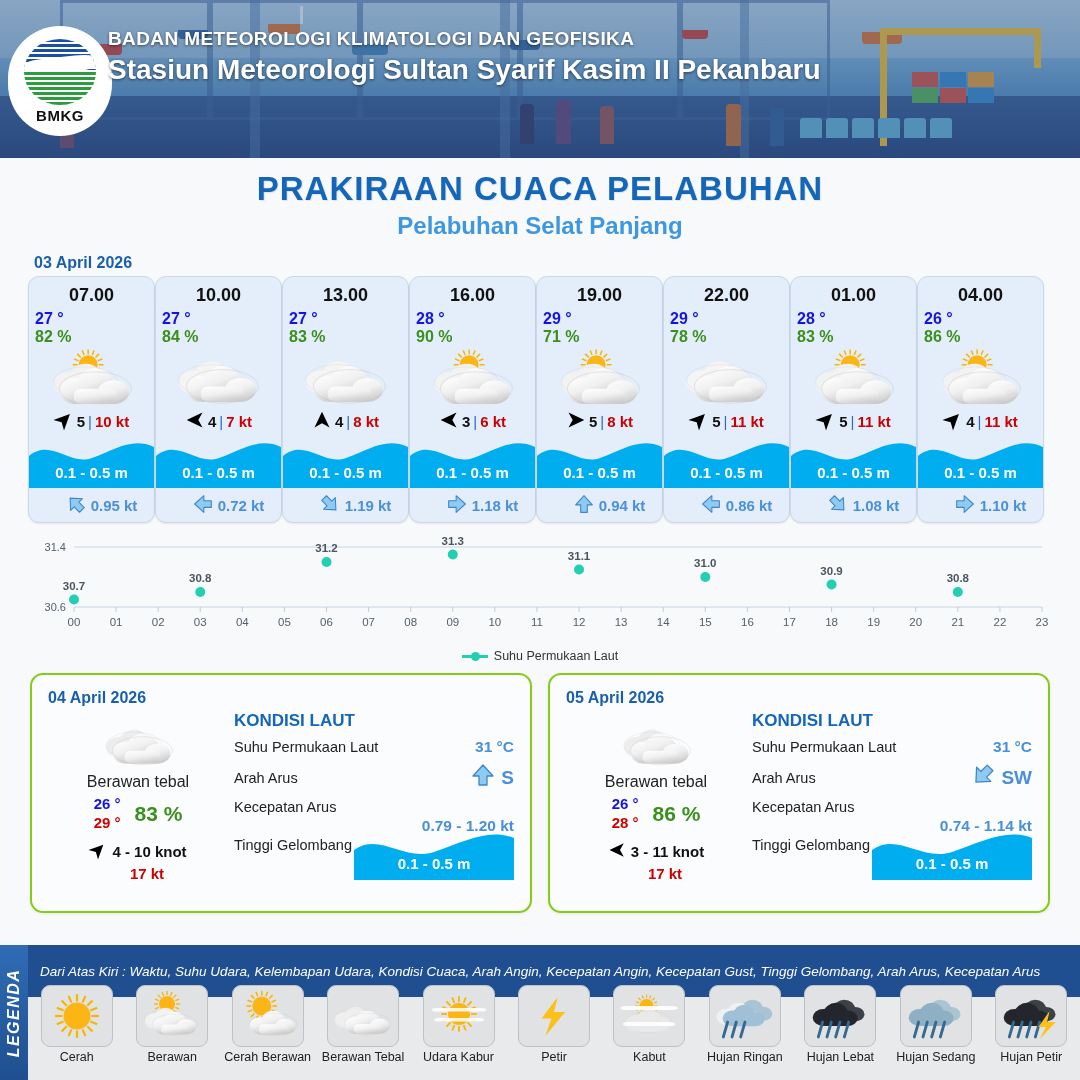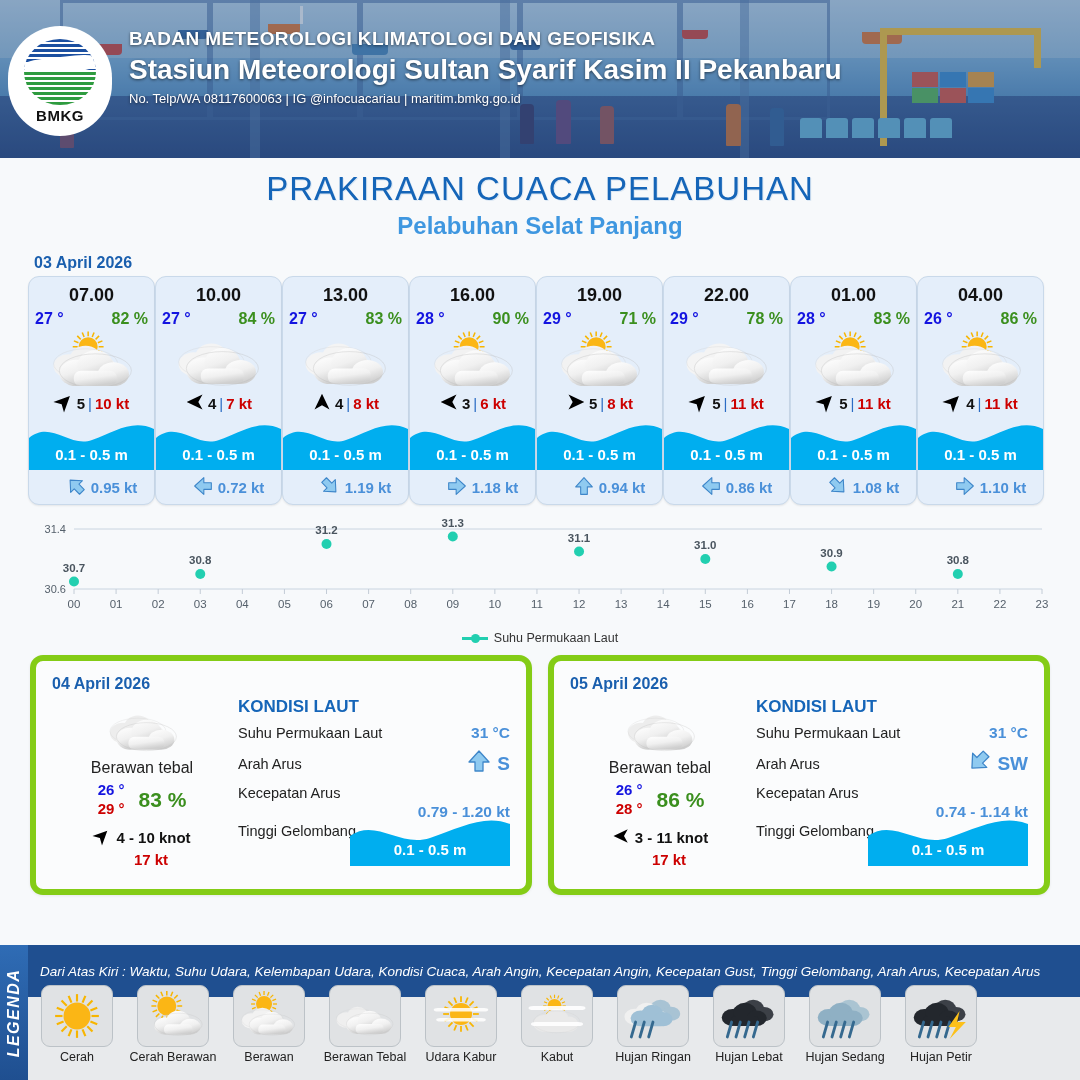--- a/index.html
+++ b/index.html
@@ -40,46 +40,46 @@
      background:#fff; display:block; }
   .logo-top { position:absolute; left:0; top:0; width:72px; height:31px;
      background:repeating-linear-gradient(180deg,#1b4fa0 0 3px,#ffffff 3px 5px); }
   .logo-bot { position:absolute; left:0; top:33px; width:72px; height:33px;
      background:repeating-linear-gradient(180deg,#2e9b3f 0 3px,#ffffff 3px 5px); }
   .logo-cut { position:absolute; left:-6px; top:18px; width:84px; height:16px;
      background:#fff; border-radius:50%/80%; transform:rotate(-6deg); }
   .logo-text { font-size:15px; font-weight:bold; color:#111; letter-spacing:.5px; margin-top:2px;}
 
   .hdr-text { position:absolute; left:108px; top:28px; z-index:6; color:#fff;
-     text-shadow:0 1px 3px rgba(0,0,0,.55);margin-left:21px; }
+     text-shadow:0 1px 3px rgba(0,0,0,.55); }
   .h-l1 { font-size:19px; font-weight:bold; letter-spacing:.4px; }
   .h-l2 { font-size:28px; font-weight:bold; margin-top:4px; letter-spacing:0px; }
   .h-l3 { font-size:17px; margin-top:5px; font-weight:400;}
   .h-l4 { font-size:13px; margin-top:5px; font-weight:400;}
 
   
   .title-zone { text-align:center; padding-top:12px; }
-  .t-main { font-size:33px; font-weight:normal; color:#1565b8; letter-spacing:1px;
+  .t-main { font-size:33px; font-weight:bold; color:#1565b8; letter-spacing:1px;
      text-shadow:1px 1px 0 #dbe7f3; }
   .t-sub  { font-size:24px; font-weight:bold; color:#3f97e0; margin-top:4px; }
   .t-range { margin-top:8px; font-size:15.5px; color:#111; }
   .t-range .lbl { font-weight:bold; }
   .t-range .gap { display:inline-block; width:56px; }
 
   
   .date-row { padding:14px 0 4px 34px; font-size:16px; font-weight:bold; color:#1a5fae; }
 
   
   .cards { display:flex; padding:0 28px; }
   .card {
     width:127px; background:#e4eefa; border:1px solid #c9d9ea; border-radius:11px;
     overflow:hidden; position:relative; box-shadow:0 1px 2px rgba(0,0,0,.08);
   }
   .c-time { text-align:center; font-size:18px; font-weight:bold; color:#111; padding-top:8px; }
-  .c-th { display:flex; justify-content:space-between; align-items:baseline; padding:4px 6px 0; }
+  .c-th { display:flex; justify-content:center; align-items:baseline; padding:4px 6px 0;flex-direction:column; }
   .c-temp { font-size:16px; font-weight:bold; color:#1414e0; }
   .c-hum  { font-size:16px; font-weight:bold; color:#3b8f1e; }
   .c-icon { height:60px; display:flex; align-items:center; justify-content:center; }
   .c-wind { display:flex; align-items:center; justify-content:center; gap:3px;
     height:30px; font-size:15px; font-weight:bold; }
   .c-wind .num { color:#111; }
   .c-wind .bar { color:#2b6cc4; font-weight:normal; }
   .c-wind .gust { color:#cc0000; }
   .wave-band { position:relative; height:52px; }
   .wave-svg { position:absolute; left:0; top:0; }
@@ -92,21 +92,21 @@
   .chart-wrap { margin:12px 22px 0 22px; height:110px; position:relative; }
   .legend-line { text-align:center; font-size:12.5px; color:#333; margin-top:4px;
      display:flex; align-items:center; justify-content:center; gap:6px; }
   .lg-mark { display:inline-block; width:26px; height:3px; background:#22cfb0; position:relative;}
   .lg-mark:after{ content:''; position:absolute; left:9px; top:-3px; width:9px;height:9px;
      border-radius:50%; background:#22cfb0;}
 
   
   .days { display:flex; gap:16px; padding:10px 30px 0; }
   .day {
-    flex:1; background:#fbfcfd; border:6px solid #84cc16; border-radius:13px;
+    flex:1; background:#fbfcfd; border:2px solid #84cc16; border-radius:13px;
     padding:14px 16px 12px; position:relative; height:240px;
     box-shadow:0 1px 3px rgba(0,0,0,.07);
   }
   .d-date { font-size:16px; font-weight:bold; color:#1a5fae; }
   .d-body { display:flex; margin-top:4px; }
   .d-left { width:180px; }
   .d-icon { height:62px; display:flex; align-items:center; justify-content:center; }
   .d-cond { font-size:16px; color:#222; text-align:center; }
   .d-tr { display:flex; align-items:center; justify-content:center; gap:14px; margin-top:4px;}
   .d-temps { font-size:15px; font-weight:bold; line-height:1.25;}
@@ -205,21 +205,20 @@
       <span class="logo-top"></span>
       <span class="logo-cut"></span>
       <span class="logo-bot"></span>
     </span>
     <span class="logo-text">BMKG</span>
   </div>
 
   <div class="hdr-text">
     <div class="h-l1">BADAN METEOROLOGI KLIMATOLOGI DAN GEOFISIKA</div>
     <div class="h-l2">Stasiun Meteorologi Sultan Syarif Kasim II Pekanbaru</div>
-    <div class="h-l4">No. Telp/WA 08117600063 | IG @infocuacariau | maritim.bmkg.go.id</div>
   </div>
 </div>
 
 <div class="title-zone">
   <div class="t-main">PRAKIRAAN CUACA PELABUHAN</div>
   <div class="t-sub">Pelabuhan Selat Panjang</div>
 </div>
 
 <div class="date-row">03 April 2026</div>
 
@@ -995,20 +994,65 @@
       <div class="lg-item">
         <div class="lg-box">
           <svg width="62" height="50" viewBox="0 0 62 50">
     <defs>
               <linearGradient id="gc" x1="0" y1="0" x2="0.4" y2="1">
       <stop offset="0%" stop-color="#ffffff"></stop>
                 <stop offset="55%" stop-color="#f0f0f0"></stop>
                 <stop offset="100%" stop-color="#cfcfcf"></stop>
     </linearGradient>
             </defs>
+            <circle cx="26.04" cy="13" r="8" fill="#fbb615"></circle>
+            <line x1="35.04" y1="13" x2="39" y2="13" stroke="#f7b500" stroke-width="1.28"></line>
+            <line x1="34.35491579260158" y1="16.44415089128581" x2="38.013478741346276" y2="17.959577283451566" stroke="#f7b500" stroke-width="1.28"></line>
+            <line x1="32.40396103067893" y1="19.36396103067893" x2="35.204103884177655" y2="22.164103884177656" stroke="#f7b500" stroke-width="1.28"></line>
+            <line x1="29.484150891285807" y1="21.31491579260158" x2="30.999577283451565" y2="24.973478741346277" stroke="#f7b500" stroke-width="1.28"></line>
+            <line x1="26.04" y1="22" x2="26.04" y2="25.96" stroke="#f7b500" stroke-width="1.28"></line>
+            <line x1="22.59584910871419" y1="21.31491579260158" x2="21.080422716548437" y2="24.973478741346277" stroke="#f7b500" stroke-width="1.28"></line>
+            <line x1="19.67603896932107" y1="19.36396103067893" x2="16.875896115822343" y2="22.164103884177656" stroke="#f7b500" stroke-width="1.28"></line>
+            <line x1="17.725084207398417" y1="16.44415089128581" x2="14.066521258653722" y2="17.959577283451566" stroke="#f7b500" stroke-width="1.28"></line>
+            <line x1="17.04" y1="13.000000000000002" x2="13.079999999999998" y2="13.000000000000002" stroke="#f7b500" stroke-width="1.28"></line>
+            <line x1="17.725084207398417" y1="9.555849108714193" x2="14.06652125865372" y2="8.040422716548438" stroke="#f7b500" stroke-width="1.28"></line>
+            <line x1="19.67603896932107" y1="6.636038969321072" x2="16.875896115822343" y2="3.8358961158223437" stroke="#f7b500" stroke-width="1.28"></line>
+            <line x1="22.595849108714187" y1="4.685084207398422" x2="21.080422716548426" y2="1.0265212586537267" stroke="#f7b500" stroke-width="1.28"></line>
+            <line x1="26.04" y1="4" x2="26.039999999999996" y2="0.03999999999999915" stroke="#f7b500" stroke-width="1.28"></line>
+            <line x1="29.484150891285807" y1="4.68508420739842" x2="30.999577283451565" y2="1.026521258653725" stroke="#f7b500" stroke-width="1.28"></line>
+            <line x1="32.40396103067893" y1="6.636038969321071" x2="35.204103884177655" y2="3.835896115822342" stroke="#f7b500" stroke-width="1.28"></line>
+            <line x1="34.354915792601574" y1="9.555849108714186" x2="38.013478741346276" y2="8.040422716548427" stroke="#f7b500" stroke-width="1.28"></line>
+            <g transform="translate(3.7199999999999998,16) scale(0.6888888888888889)">
+    <ellipse cx="14" cy="20" rx="14" ry="11" fill="#f2f2f2"></ellipse>
+    <ellipse cx="30" cy="14" rx="15" ry="13" fill="#f2f2f2"></ellipse>
+    <ellipse cx="45" cy="21" rx="13" ry="10" fill="#f2f2f2"></ellipse>
+    <rect x="12" y="18" width="36" height="13" rx="6" fill="#f2f2f2"></rect>
+    <ellipse cx="30" cy="18" rx="30" ry="14" fill="none" stroke="#ccc" stroke-width="0.8" opacity=".35"></ellipse>
+  </g>
+            <g transform="translate(11.16,20) scale(0.7560975609756098)">
+    <ellipse cx="14" cy="20" rx="14" ry="11" fill="url(#gc)"></ellipse>
+    <ellipse cx="30" cy="14" rx="15" ry="13" fill="url(#gc)"></ellipse>
+    <ellipse cx="45" cy="21" rx="13" ry="10" fill="url(#gc)"></ellipse>
+    <rect x="12" y="18" width="36" height="13" rx="6" fill="url(#gc)"></rect>
+    <ellipse cx="30" cy="18" rx="30" ry="14" fill="none" stroke="#bbb" stroke-width="0.8" opacity=".35"></ellipse>
+  </g>
+          </svg>
+        </div>
+    <div class="lg-cap">Berawan</div>
+      </div>
+      <div class="lg-item">
+        <div class="lg-box">
+          <svg width="62" height="50" viewBox="0 0 62 50">
+    <defs>
+              <linearGradient id="gc" x1="0" y1="0" x2="0.4" y2="1">
+      <stop offset="0%" stop-color="#ffffff"></stop>
+                <stop offset="55%" stop-color="#f0f0f0"></stop>
+                <stop offset="100%" stop-color="#cfcfcf"></stop>
+    </linearGradient>
+            </defs>
             <circle cx="24.8" cy="15" r="9.5" fill="#fbb615"></circle>
             <line x1="35.3" y1="15" x2="40.19" y2="15" stroke="#f7b500" stroke-width="1.52"></line>
             <line x1="34.50073509136851" y1="19.018176039833442" x2="39.018506005348705" y2="20.88949802409873" stroke="#f7b500" stroke-width="1.52"></line>
             <line x1="32.22462120245875" y1="22.42462120245875" x2="35.682373362460964" y2="25.882373362460967" stroke="#f7b500" stroke-width="1.52"></line>
             <line x1="28.818176039833446" y1="24.70073509136851" x2="30.689498024098732" y2="29.218506005348704" stroke="#f7b500" stroke-width="1.52"></line>
             <line x1="24.8" y1="25.5" x2="24.8" y2="30.39" stroke="#f7b500" stroke-width="1.52"></line>
             <line x1="20.78182396016656" y1="24.70073509136851" x2="18.91050197590127" y2="29.218506005348704" stroke="#f7b500" stroke-width="1.52"></line>
             <line x1="17.375378797541252" y1="22.42462120245875" x2="13.917626637539035" y2="25.882373362460967" stroke="#f7b500" stroke-width="1.52"></line>
             <line x1="15.09926490863149" y1="19.018176039833442" x2="10.581493994651296" y2="20.889498024098735" stroke="#f7b500" stroke-width="1.52"></line>
             <line x1="14.3" y1="15.000000000000002" x2="9.41" y2="15.000000000000002" stroke="#f7b500" stroke-width="1.52"></line>
@@ -1033,65 +1077,20 @@
       <div class="lg-item">
         <div class="lg-box">
           <svg width="62" height="50" viewBox="0 0 62 50">
     <defs>
               <linearGradient id="gc" x1="0" y1="0" x2="0.4" y2="1">
       <stop offset="0%" stop-color="#ffffff"></stop>
                 <stop offset="55%" stop-color="#f0f0f0"></stop>
                 <stop offset="100%" stop-color="#cfcfcf"></stop>
     </linearGradient>
             </defs>
-            <circle cx="26.04" cy="13" r="8" fill="#fbb615"></circle>
-            <line x1="35.04" y1="13" x2="39" y2="13" stroke="#f7b500" stroke-width="1.28"></line>
-            <line x1="34.35491579260158" y1="16.44415089128581" x2="38.013478741346276" y2="17.959577283451566" stroke="#f7b500" stroke-width="1.28"></line>
-            <line x1="32.40396103067893" y1="19.36396103067893" x2="35.204103884177655" y2="22.164103884177656" stroke="#f7b500" stroke-width="1.28"></line>
-            <line x1="29.484150891285807" y1="21.31491579260158" x2="30.999577283451565" y2="24.973478741346277" stroke="#f7b500" stroke-width="1.28"></line>
-            <line x1="26.04" y1="22" x2="26.04" y2="25.96" stroke="#f7b500" stroke-width="1.28"></line>
-            <line x1="22.59584910871419" y1="21.31491579260158" x2="21.080422716548437" y2="24.973478741346277" stroke="#f7b500" stroke-width="1.28"></line>
-            <line x1="19.67603896932107" y1="19.36396103067893" x2="16.875896115822343" y2="22.164103884177656" stroke="#f7b500" stroke-width="1.28"></line>
-            <line x1="17.725084207398417" y1="16.44415089128581" x2="14.066521258653722" y2="17.959577283451566" stroke="#f7b500" stroke-width="1.28"></line>
-            <line x1="17.04" y1="13.000000000000002" x2="13.079999999999998" y2="13.000000000000002" stroke="#f7b500" stroke-width="1.28"></line>
-            <line x1="17.725084207398417" y1="9.555849108714193" x2="14.06652125865372" y2="8.040422716548438" stroke="#f7b500" stroke-width="1.28"></line>
-            <line x1="19.67603896932107" y1="6.636038969321072" x2="16.875896115822343" y2="3.8358961158223437" stroke="#f7b500" stroke-width="1.28"></line>
-            <line x1="22.595849108714187" y1="4.685084207398422" x2="21.080422716548426" y2="1.0265212586537267" stroke="#f7b500" stroke-width="1.28"></line>
-            <line x1="26.04" y1="4" x2="26.039999999999996" y2="0.03999999999999915" stroke="#f7b500" stroke-width="1.28"></line>
-            <line x1="29.484150891285807" y1="4.68508420739842" x2="30.999577283451565" y2="1.026521258653725" stroke="#f7b500" stroke-width="1.28"></line>
-            <line x1="32.40396103067893" y1="6.636038969321071" x2="35.204103884177655" y2="3.835896115822342" stroke="#f7b500" stroke-width="1.28"></line>
-            <line x1="34.354915792601574" y1="9.555849108714186" x2="38.013478741346276" y2="8.040422716548427" stroke="#f7b500" stroke-width="1.28"></line>
-            <g transform="translate(3.7199999999999998,16) scale(0.6888888888888889)">
-    <ellipse cx="14" cy="20" rx="14" ry="11" fill="#f2f2f2"></ellipse>
-    <ellipse cx="30" cy="14" rx="15" ry="13" fill="#f2f2f2"></ellipse>
-    <ellipse cx="45" cy="21" rx="13" ry="10" fill="#f2f2f2"></ellipse>
-    <rect x="12" y="18" width="36" height="13" rx="6" fill="#f2f2f2"></rect>
-    <ellipse cx="30" cy="18" rx="30" ry="14" fill="none" stroke="#ccc" stroke-width="0.8" opacity=".35"></ellipse>
-  </g>
-            <g transform="translate(11.16,20) scale(0.7560975609756098)">
-    <ellipse cx="14" cy="20" rx="14" ry="11" fill="url(#gc)"></ellipse>
-    <ellipse cx="30" cy="14" rx="15" ry="13" fill="url(#gc)"></ellipse>
-    <ellipse cx="45" cy="21" rx="13" ry="10" fill="url(#gc)"></ellipse>
-    <rect x="12" y="18" width="36" height="13" rx="6" fill="url(#gc)"></rect>
-    <ellipse cx="30" cy="18" rx="30" ry="14" fill="none" stroke="#bbb" stroke-width="0.8" opacity=".35"></ellipse>
-  </g>
-          </svg>
-        </div>
-    <div class="lg-cap">Berawan</div>
-      </div>
-      <div class="lg-item">
-        <div class="lg-box">
-          <svg width="62" height="50" viewBox="0 0 62 50">
-    <defs>
-              <linearGradient id="gc" x1="0" y1="0" x2="0.4" y2="1">
-      <stop offset="0%" stop-color="#ffffff"></stop>
-                <stop offset="55%" stop-color="#f0f0f0"></stop>
-                <stop offset="100%" stop-color="#cfcfcf"></stop>
-    </linearGradient>
-            </defs>
             <g transform="translate(2.48,15) scale(0.7045454545454546)">
     <ellipse cx="14" cy="20" rx="14" ry="11" fill="#efefef"></ellipse>
     <ellipse cx="30" cy="14" rx="15" ry="13" fill="#efefef"></ellipse>
     <ellipse cx="45" cy="21" rx="13" ry="10" fill="#efefef"></ellipse>
     <rect x="12" y="18" width="36" height="13" rx="6" fill="#efefef"></rect>
     <ellipse cx="30" cy="18" rx="30" ry="14" fill="none" stroke="#ccc" stroke-width="0.8" opacity=".35"></ellipse>
   </g>
             <g transform="translate(12.4,19) scale(0.775)">
     <ellipse cx="14" cy="20" rx="14" ry="11" fill="url(#gc)"></ellipse>
     <ellipse cx="30" cy="14" rx="15" ry="13" fill="url(#gc)"></ellipse>
@@ -1128,20 +1127,35 @@
             <line x1="26.407798811618918" y1="11.913445609864562" x2="24.18058123525409" y2="6.5364667306488755" stroke="#f7b500" stroke-width="1.76"></line>
             <line x1="30.999999999999996" y1="11" x2="30.999999999999996" y2="5.18" stroke="#f7b500" stroke-width="1.76"></line>
             <line x1="35.59220118838108" y1="11.91344560986456" x2="37.819418764745905" y2="6.536466730648872" stroke="#f7b500" stroke-width="1.76"></line>
             <line x1="39.48528137423857" y1="14.514718625761429" x2="43.60064284074427" y2="10.39935715925572" stroke="#f7b500" stroke-width="1.76"></line>
             <line x1="42.08655439013544" y1="18.407798811618918" x2="47.463533269351124" y2="16.18058123525409" stroke="#f7b500" stroke-width="1.76"></line>
             <rect x="3.7199999999999998" y="17" width="54.56" height="3.5000000000000004" rx="4" fill="#fff" opacity=".85"></rect>
          <rect x="6.2" y="27" width="49.6" height="3.5000000000000004" rx="4" fill="#fff" opacity=".85"></rect>
           </svg>
         </div>
     <div class="lg-cap">Udara Kabur</div>
+      </div>
+      <div class="lg-item">
+        <div class="lg-box">
+          <svg width="62" height="50" viewBox="0 0 62 50">
+    <defs>
+              <linearGradient id="gc" x1="0" y1="0" x2="0.4" y2="1">
+      <stop offset="0%" stop-color="#ffffff"></stop>
+                <stop offset="55%" stop-color="#f0f0f0"></stop>
+                <stop offset="100%" stop-color="#cfcfcf"></stop>
+    </linearGradient>
+            </defs>
+            <polygon points="34.720000000000006,6 18.599999999999998,27.500000000000004 28.52,27.500000000000004 22.32,45 42.160000000000004,21 31,21" fill="#fcc01a"></polygon>
+          </svg>
+        </div>
+    <div class="lg-cap">Petir</div>
       </div>
       <div class="lg-item">
         <div class="lg-box">
           <svg width="62" height="50" viewBox="0 0 62 50">
     <defs>
               <linearGradient id="gc" x1="0" y1="0" x2="0.4" y2="1">
       <stop offset="0%" stop-color="#ffffff"></stop>
                 <stop offset="55%" stop-color="#f0f0f0"></stop>
                 <stop offset="100%" stop-color="#cfcfcf"></stop>
     </linearGradient>

